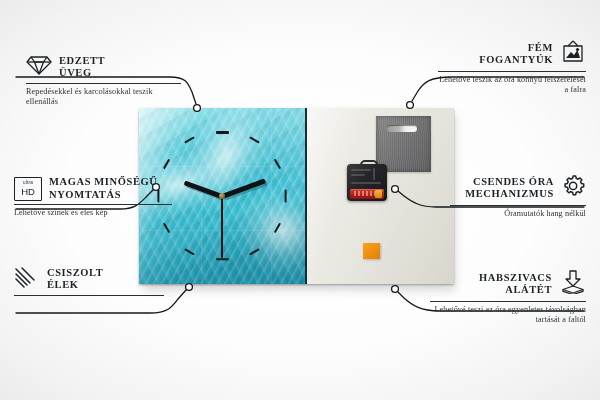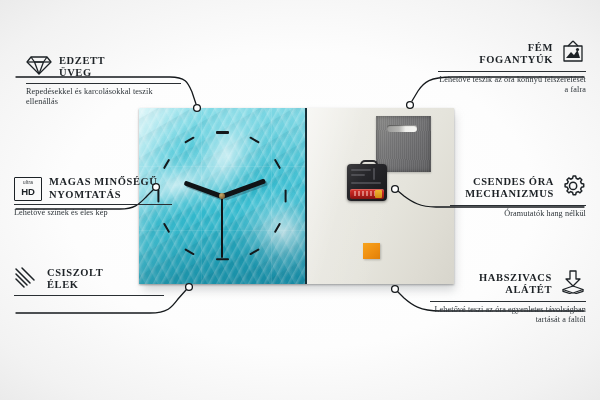--- a/index.html
+++ b/index.html
@@ -280,21 +280,21 @@
   }
   .hd-badge .ultra {
     font-family: "Liberation Sans", sans-serif;
     font-size: 4.6px;
     letter-spacing: .2px;
     color: #1d2226;
   }
   .hd-badge .hd {
     font-family: "Liberation Sans", sans-serif;
     font-size: 9.5px;
-    font-weight: bold;
+    font-weight: normal;
     color: #1d2226;
     margin-top: 1px;
   }
 
   
   #connectors {
     position: absolute;
     left: 0; top: 0;
     width: 600px; height: 400px;
     pointer-events: none;

